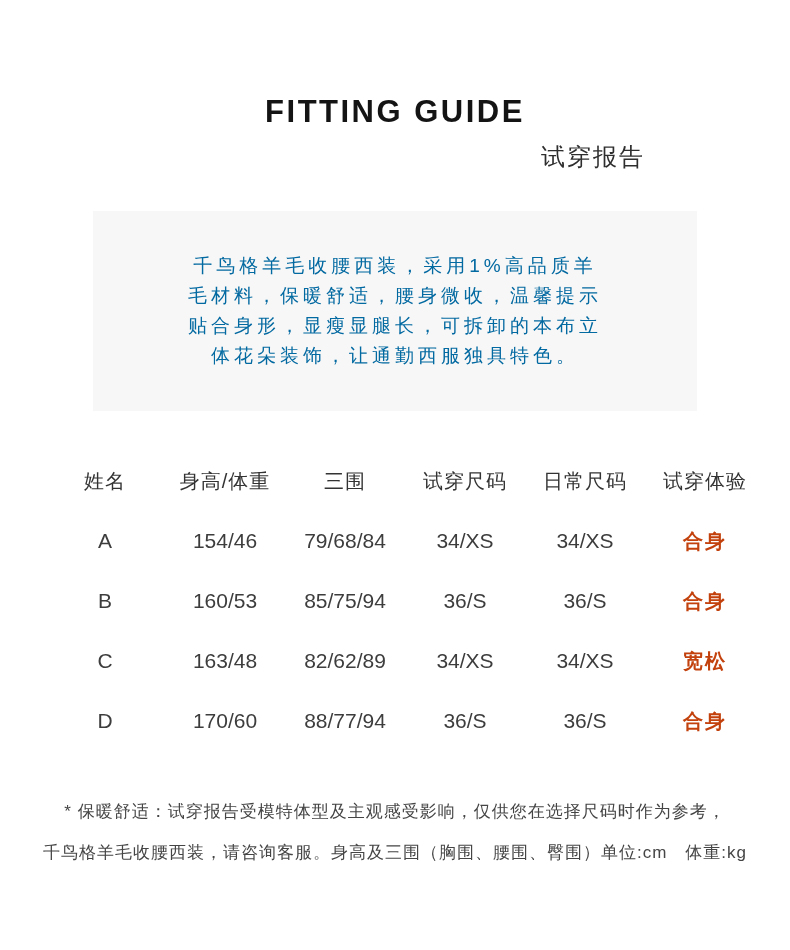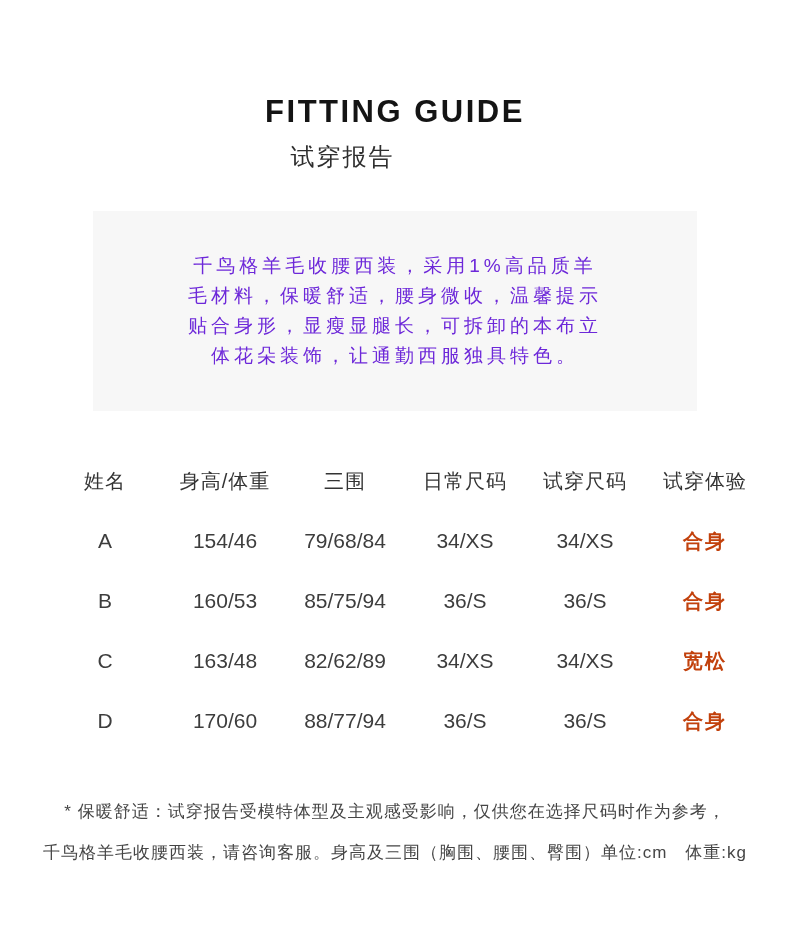--- a/index.html
+++ b/index.html
@@ -25,45 +25,44 @@
     font-size: 31px;
     line-height: 34px;
     font-weight: bold;
     letter-spacing: 2.5px;
     color: #141414;
   }
   .subtitle {
     top: 143px;
     left: 0;
     width: 645px;
-    text-align: center;
+    text-align: right;
     font-size: 24px;
     line-height: 28px;
     font-weight: normal;
     letter-spacing: 2px;
     color: #2e2e2e;
-    margin-left: 20px;
   }
 
   .desc-box {
     top: 211px;
     left: 93px;
     width: 604px;
     height: 200px;
     background: #f7f7f7;
     display: flex;
     flex-direction: column;
     justify-content: center;
     align-items: center;
   }
   .desc-line {
     font-size: 19px;
     line-height: 30px;
     letter-spacing: 4px;
-    color: #6d28d9;
+    color: #0369a1;
     white-space: nowrap;
     text-align: center;
   }
 
   .fit-table {
     top: 451px;
     left: 45px;
     width: 720px;
     display: grid;
     grid-template-columns: repeat(6, 120px);
@@ -119,22 +118,22 @@
     <div class="desc-line">毛材料，保暖舒适，腰身微收，温馨提示</div>
     <div class="desc-line">贴合身形，显瘦显腿长，可拆卸的本布立</div>
     <div class="desc-line">体花朵装饰，让通勤西服独具特色。</div>
   </div>
 
   <div class="abs fit-table">
 
     <div class="cell header">姓名</div>
     <div class="cell header">身高/体重</div>
     <div class="cell header">三围</div>
+    <div class="cell header">试穿尺码</div>
     <div class="cell header">日常尺码</div>
-    <div class="cell header">试穿尺码</div>
     <div class="cell header">试穿体验</div>
 
     <div class="cell value">A</div>
     <div class="cell value">154/46</div>
     <div class="cell value">79/68/84</div>
     <div class="cell value">34/XS</div>
     <div class="cell value">34/XS</div>
     <div class="cell experience">合身</div>
 
     <div class="cell value">B</div>

